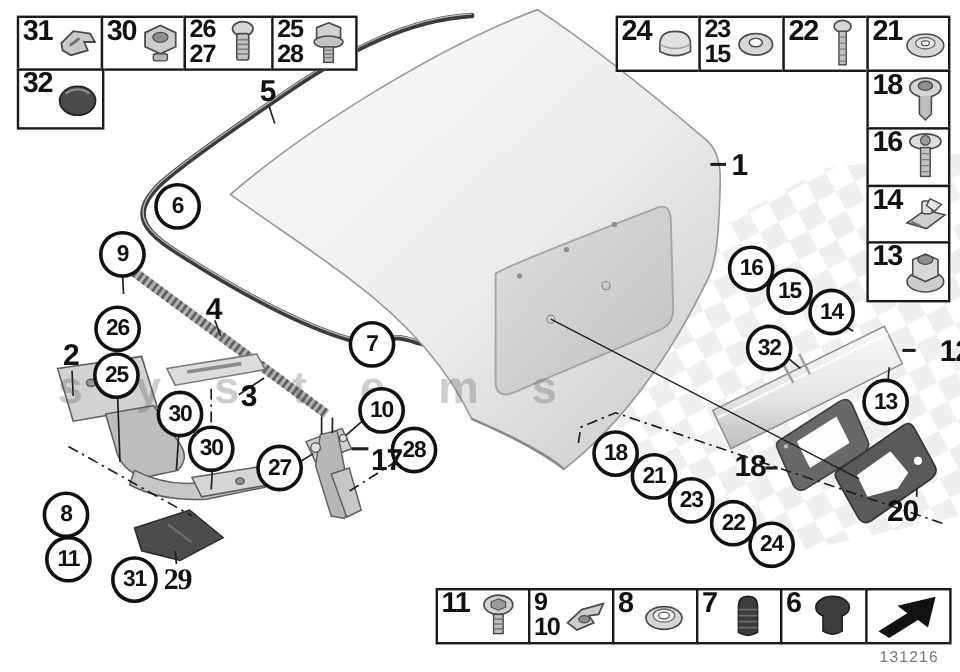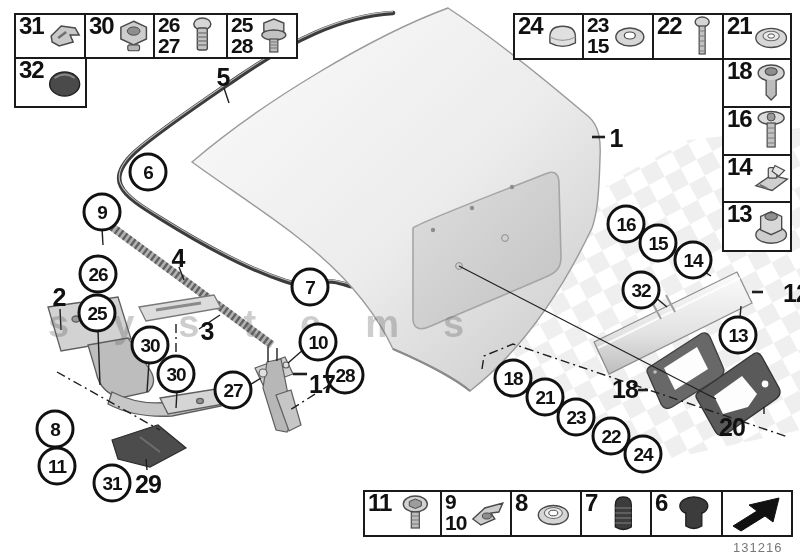--- a/index.html
+++ b/index.html
@@ -433,20 +433,20 @@
       </div>
     </div>
   <div>
 
   <div class="plainlab" style="left: 59px; top: 297px;"><span>2</span></div>
       <div class="plainlab" style="left: 178px; top: 258px;"><span>4</span></div>
       <div class="plainlab" style="left: 207px; top: 331px;"><span>3</span></div>
       <div class="plainlab" style="left: 223px; top: 77px;"><span>5</span></div>
       <div class="plainlab" style="left: 616px; top: 138px;"><span>1</span></div>
       <div class="plainlab" style="left: 322px; top: 384px;"><span>17</span></div>
-      <div class="plainlab" style="left: 148px; top: 484px;"><span>29</span></div>
+      <div class="plainlab" style="left: 148px; top: 484px; font-family: Liberation Serif, serif;"><span>29</span></div>
       <div class="plainlab" style="left: 796px; top: 293px;"><span>12</span></div>
       <div class="plainlab" style="left: 625px; top: 389px;"><span>18</span></div>
-      <div class="plainlab" style="left: 732px; top: 427px;"><span>20</span></div>
+      <div class="plainlab" style="left: 752px; top: 427px;"><span>20</span></div>
     </div>
 
   <div class="docnum">131216</div>
 </div>
 
 </body></html>

